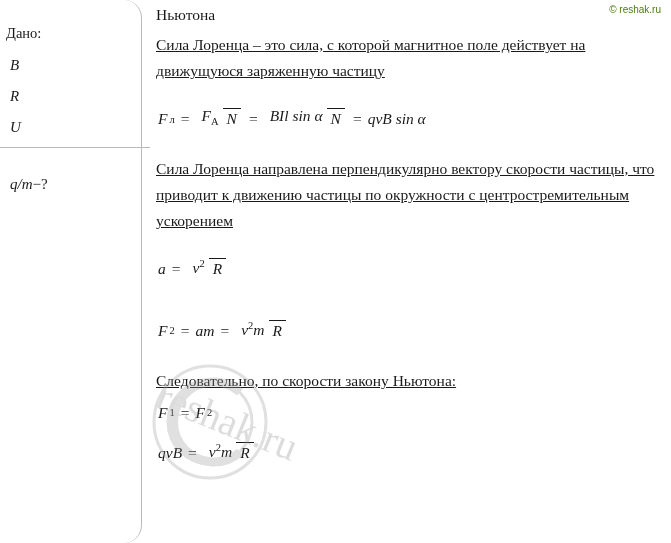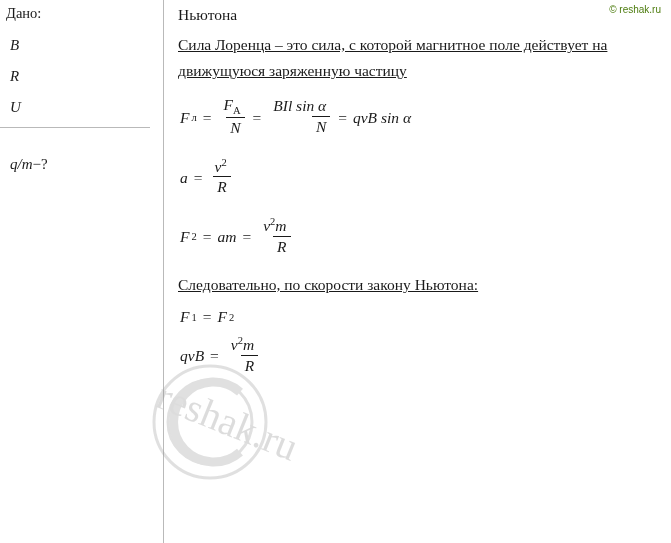--- a/index.html
+++ b/index.html
@@ -15,25 +15,26 @@
     overflow: hidden;
     position: relative;
   }
   .page {
     position: absolute;
     inset: 0;
     display: flex;
   }
   
   .left-col {
-    width: 164px;
+    width: 142px;
     box-sizing: border-box;
     border-right: 1px solid #b9b9b9;
-    padding: 4px 0 0 6px;
-    position: relative;
+    padding: 24px 0 0 6px;
+    position: relative;
+    border-radius: 18px;
   }
   .given-label {
     font-size: 14.5px;
     line-height: 18px;
     margin-bottom: 8px;
   }
   .given-list {
     padding-left: 4px;
   }
   .given-item {
@@ -96,24 +97,24 @@
   .formula .op { margin: 0 4px; }
   sub, sup {
     font-size: 0.68em;
     font-style: italic;
   }
   sub.up, sup.up { font-style: normal; }
 
   
   .frac {
     display: inline-flex;
-    flex-direction: column;
-    align-items: flex-end;
+    flex-direction: row;
+    align-items: flex-start;
     vertical-align: middle;
-    margin: 4px 2px;
+    margin: 15px 2px;
     position: relative;
     top: -1px;
   }
   .frac .num {
     padding: 0 4px 1px 4px;
     line-height: 1.05;
   }
   .frac .den {
     border-top: 1px solid #1a1a1a;
     padding: 1px 4px 0 4px;
@@ -176,20 +177,21 @@
       </span>
       <span class="op">=</span>
       <span class="frac">
         <span class="num">BIl sin α</span>
         <span class="den">N</span>
       </span>
       <span class="op">=</span>
       <span>qvB sin α</span>
     </div>
 
+    <p class="para">Сила Лоренца направлена перпендикулярно вектору скорости частицы, что приводит к движению частицы по окружности с центростремительным ускорением</p>
 
     <div class="formula">
       <span>a</span>
       <span class="op">=</span>
       <span class="frac">
         <span class="num"><span>v</span><sup class="up">2</sup></span>
         <span class="den">R</span>
       </span>
     </div>
 

